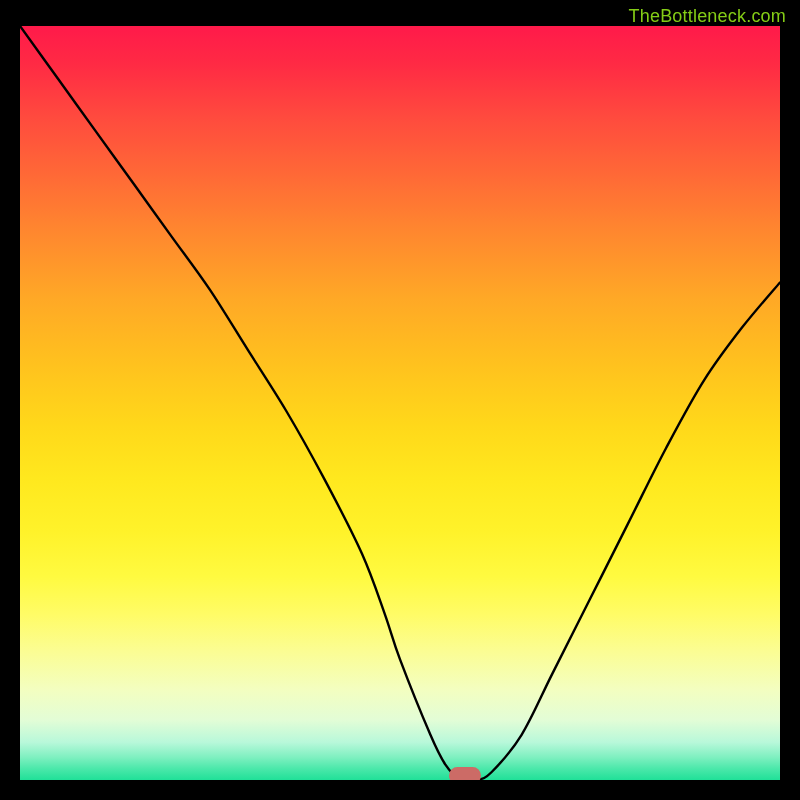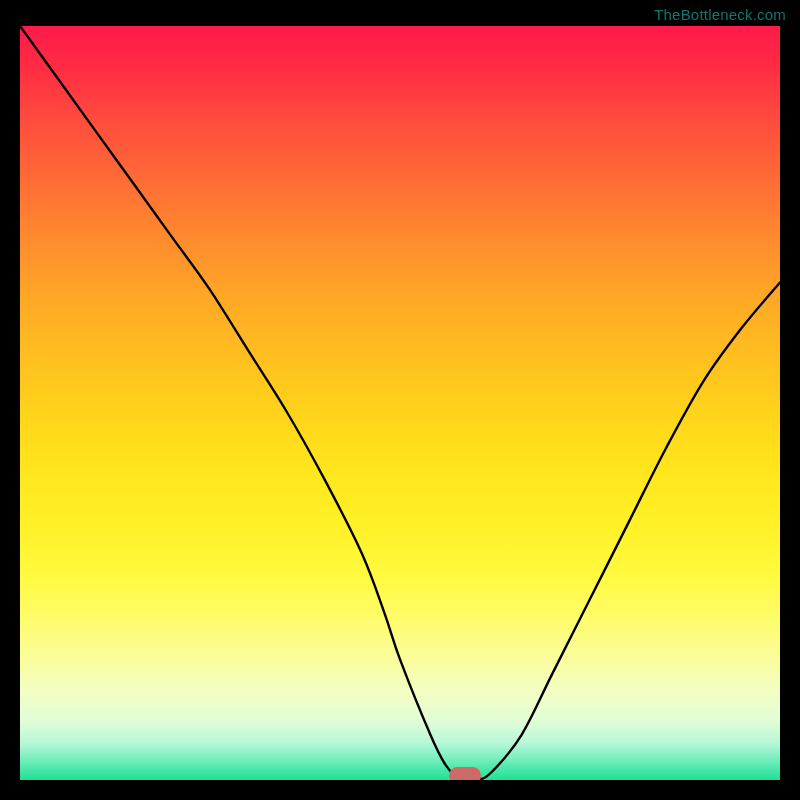--- a/index.html
+++ b/index.html
@@ -7,22 +7,22 @@
   width: 800px;
   height: 800px;
   background: #000;
   position: relative;
   font-family: Arial, Helvetica, sans-serif;
 }
 .attribution {
   position: absolute;
   top: 6px;
   right: 14px;
-  color: #0f766e;
-  font-size: 15px;
+  color: #84cc16;
+  font-size: 18px;
   font-weight: 400;
   letter-spacing: 0.2px;
   z-index: 10;
 }
 .plot-area {
   position: absolute;
   left: 20px;
   top: 26px;
   width: 760px;
   height: 754px;

